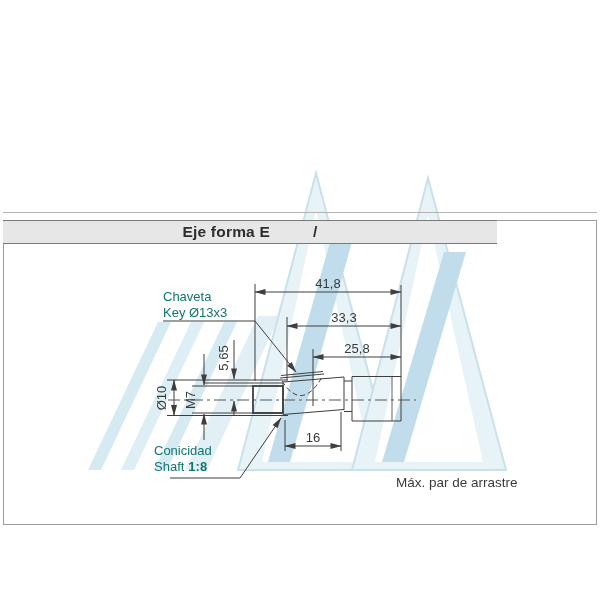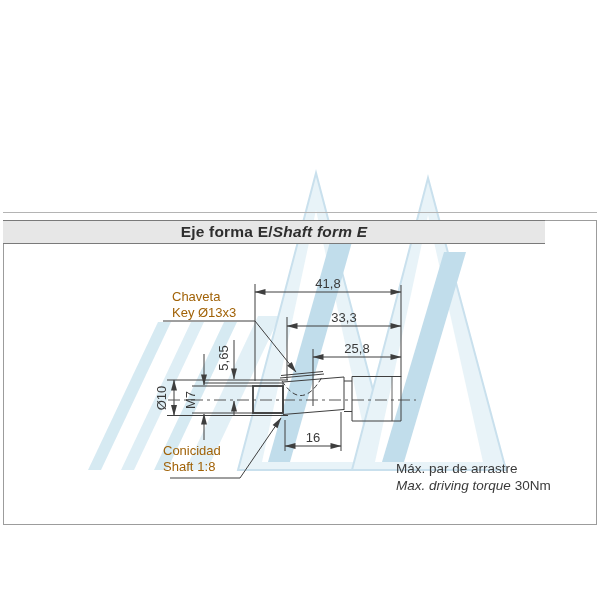--- a/index.html
+++ b/index.html
@@ -2,32 +2,32 @@
 <html><head>
 <meta charset="utf-8">
 <style>
   html,body{margin:0;padding:0;background:#fff;}
   *{box-sizing:border-box;}
   #stage{position:relative;width:600px;height:600px;background:#fff;overflow:hidden;
          font-family:"Liberation Sans",sans-serif;color:#3a3a3a;}
   svg{position:absolute;left:0;top:0;}
   .topline{position:absolute;left:3px;top:212px;width:594px;height:0;border-top:1px solid #b4b4b4;}
   .frame{position:absolute;left:3px;top:220px;width:594px;height:305px;border:1px solid #9c9c9c;background:transparent;}
-  .band{position:absolute;left:3px;top:220px;width:542px;height:24px;background:#e7e7e7;
+  .band{position:absolute;left:3px;top:220px;width:494px;height:24px;background:#e7e7e7;
         border-top:1px solid #7a7a7a;border-bottom:1px solid #7a7a7a;
         display:flex;align-items:center;justify-content:center;
-        font-size:15.5px;font-weight:bold;color:#2e2e2e;letter-spacing:.2px;}
+        font-size:15.5px;font-weight:bold;color:#2e2e2e;letter-spacing:.2px;gap:43px;}
   .band .it{font-style:italic;}
-  .lbl{position:absolute;font-size:13px;line-height:16px;color:#a16207;white-space:nowrap;margin-left:9px;}
+  .lbl{position:absolute;font-size:13px;line-height:16px;color:#0f766e;white-space:nowrap;}
   .lbl .it{}
   .lbl-chaveta{left:163px;top:289px;}
   .lbl-conicidad{left:154px;top:443px;}
-  .note{position:absolute;left:396px;top:460px;font-size:13.5px;line-height:17px;color:#3a3a3a;white-space:nowrap;}
+  .note{position:absolute;left:396px;top:474px;font-size:13.5px;line-height:17px;color:#3a3a3a;white-space:nowrap;}
   .note .it{font-style:italic;}
-  .gap{margin-left:4px;}
+  .gap{margin-left:4px;font-weight:bold;}
   text{font-family:"Liberation Sans",sans-serif;font-size:13px;fill:#3a3a3a;}
 </style>
 </head>
 <body>
 
 <div id="stage">
 
   <svg width="600" height="600" viewBox="0 0 600 600" aria-hidden="true">
     <g opacity="0.8">
 
@@ -44,21 +44,20 @@
       <path d="M428 215 L375 462 L483 462 Z" fill="#ffffff"></path>
       <path d="M382 462 L444 252 L466 252 L404 462 Z" fill="#b2d5e7"></path>
     </g>
   </svg>
 
   <div class="topline"></div>
   <div class="frame"></div>
   <div class="band">
     <span>Eje forma E</span>
       <span> / </span>
-      <span class="it">Shaft form E</span>
   </div>
 
   <svg width="600" height="600" viewBox="0 0 600 600">
     <defs>
       <marker id="arrE" markerWidth="12" markerHeight="8" refX="11" refY="4" orient="auto" markerUnits="userSpaceOnUse">
         <path d="M0.5 1 L11.5 4 L0.5 7 Z" fill="#3e3e3e"></path>
       </marker>
       <marker id="arrS" markerWidth="12" markerHeight="8" refX="1" refY="4" orient="auto" markerUnits="userSpaceOnUse">
         <path d="M11.5 1 L0.5 4 L11.5 7 Z" fill="#3e3e3e"></path>
       </marker>
@@ -132,18 +131,15 @@
 
   <div class="lbl lbl-conicidad">
     <div>Conicidad</div>
     <div>
       <span class="it">Shaft</span><span class="gap">1:8</span>
     </div>
   </div>
 
   <div class="note">
     <div>Máx. par de arrastre</div>
-    <div>
-      <span class="it">Max. driving torque</span><span class="gap">30Nm</span>
-    </div>
   </div>
 
 </div>
 
 </body></html>

